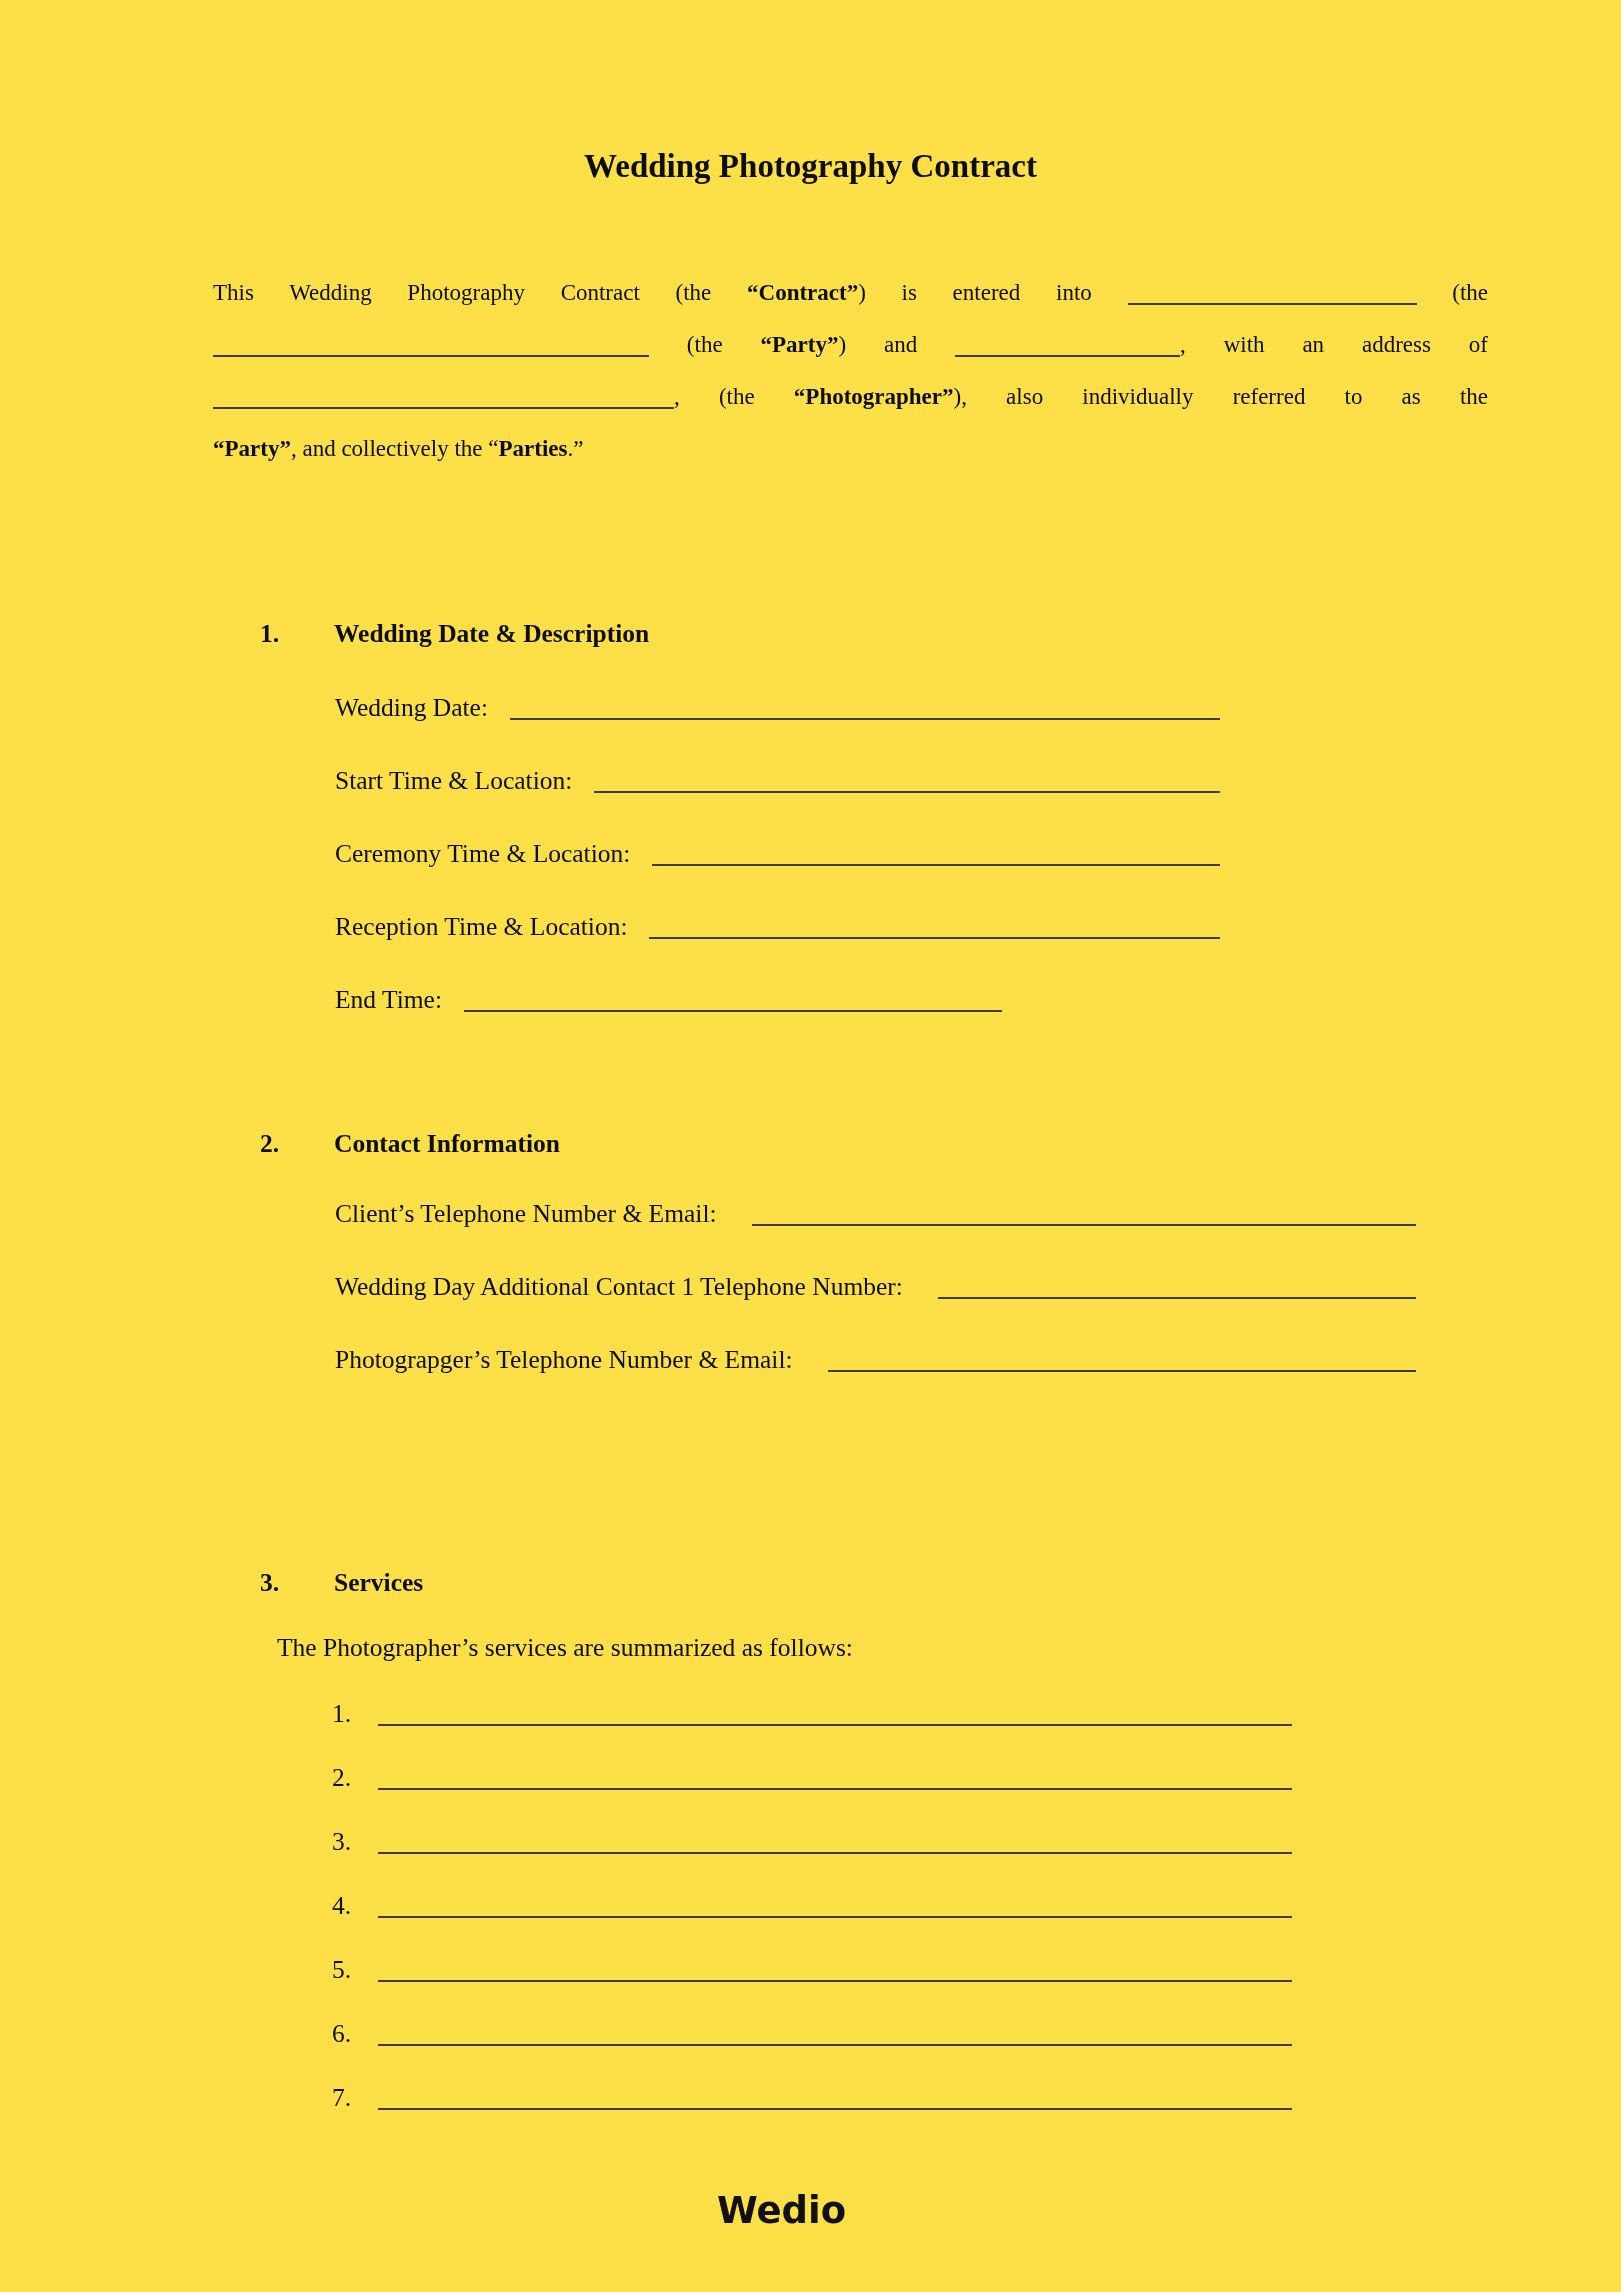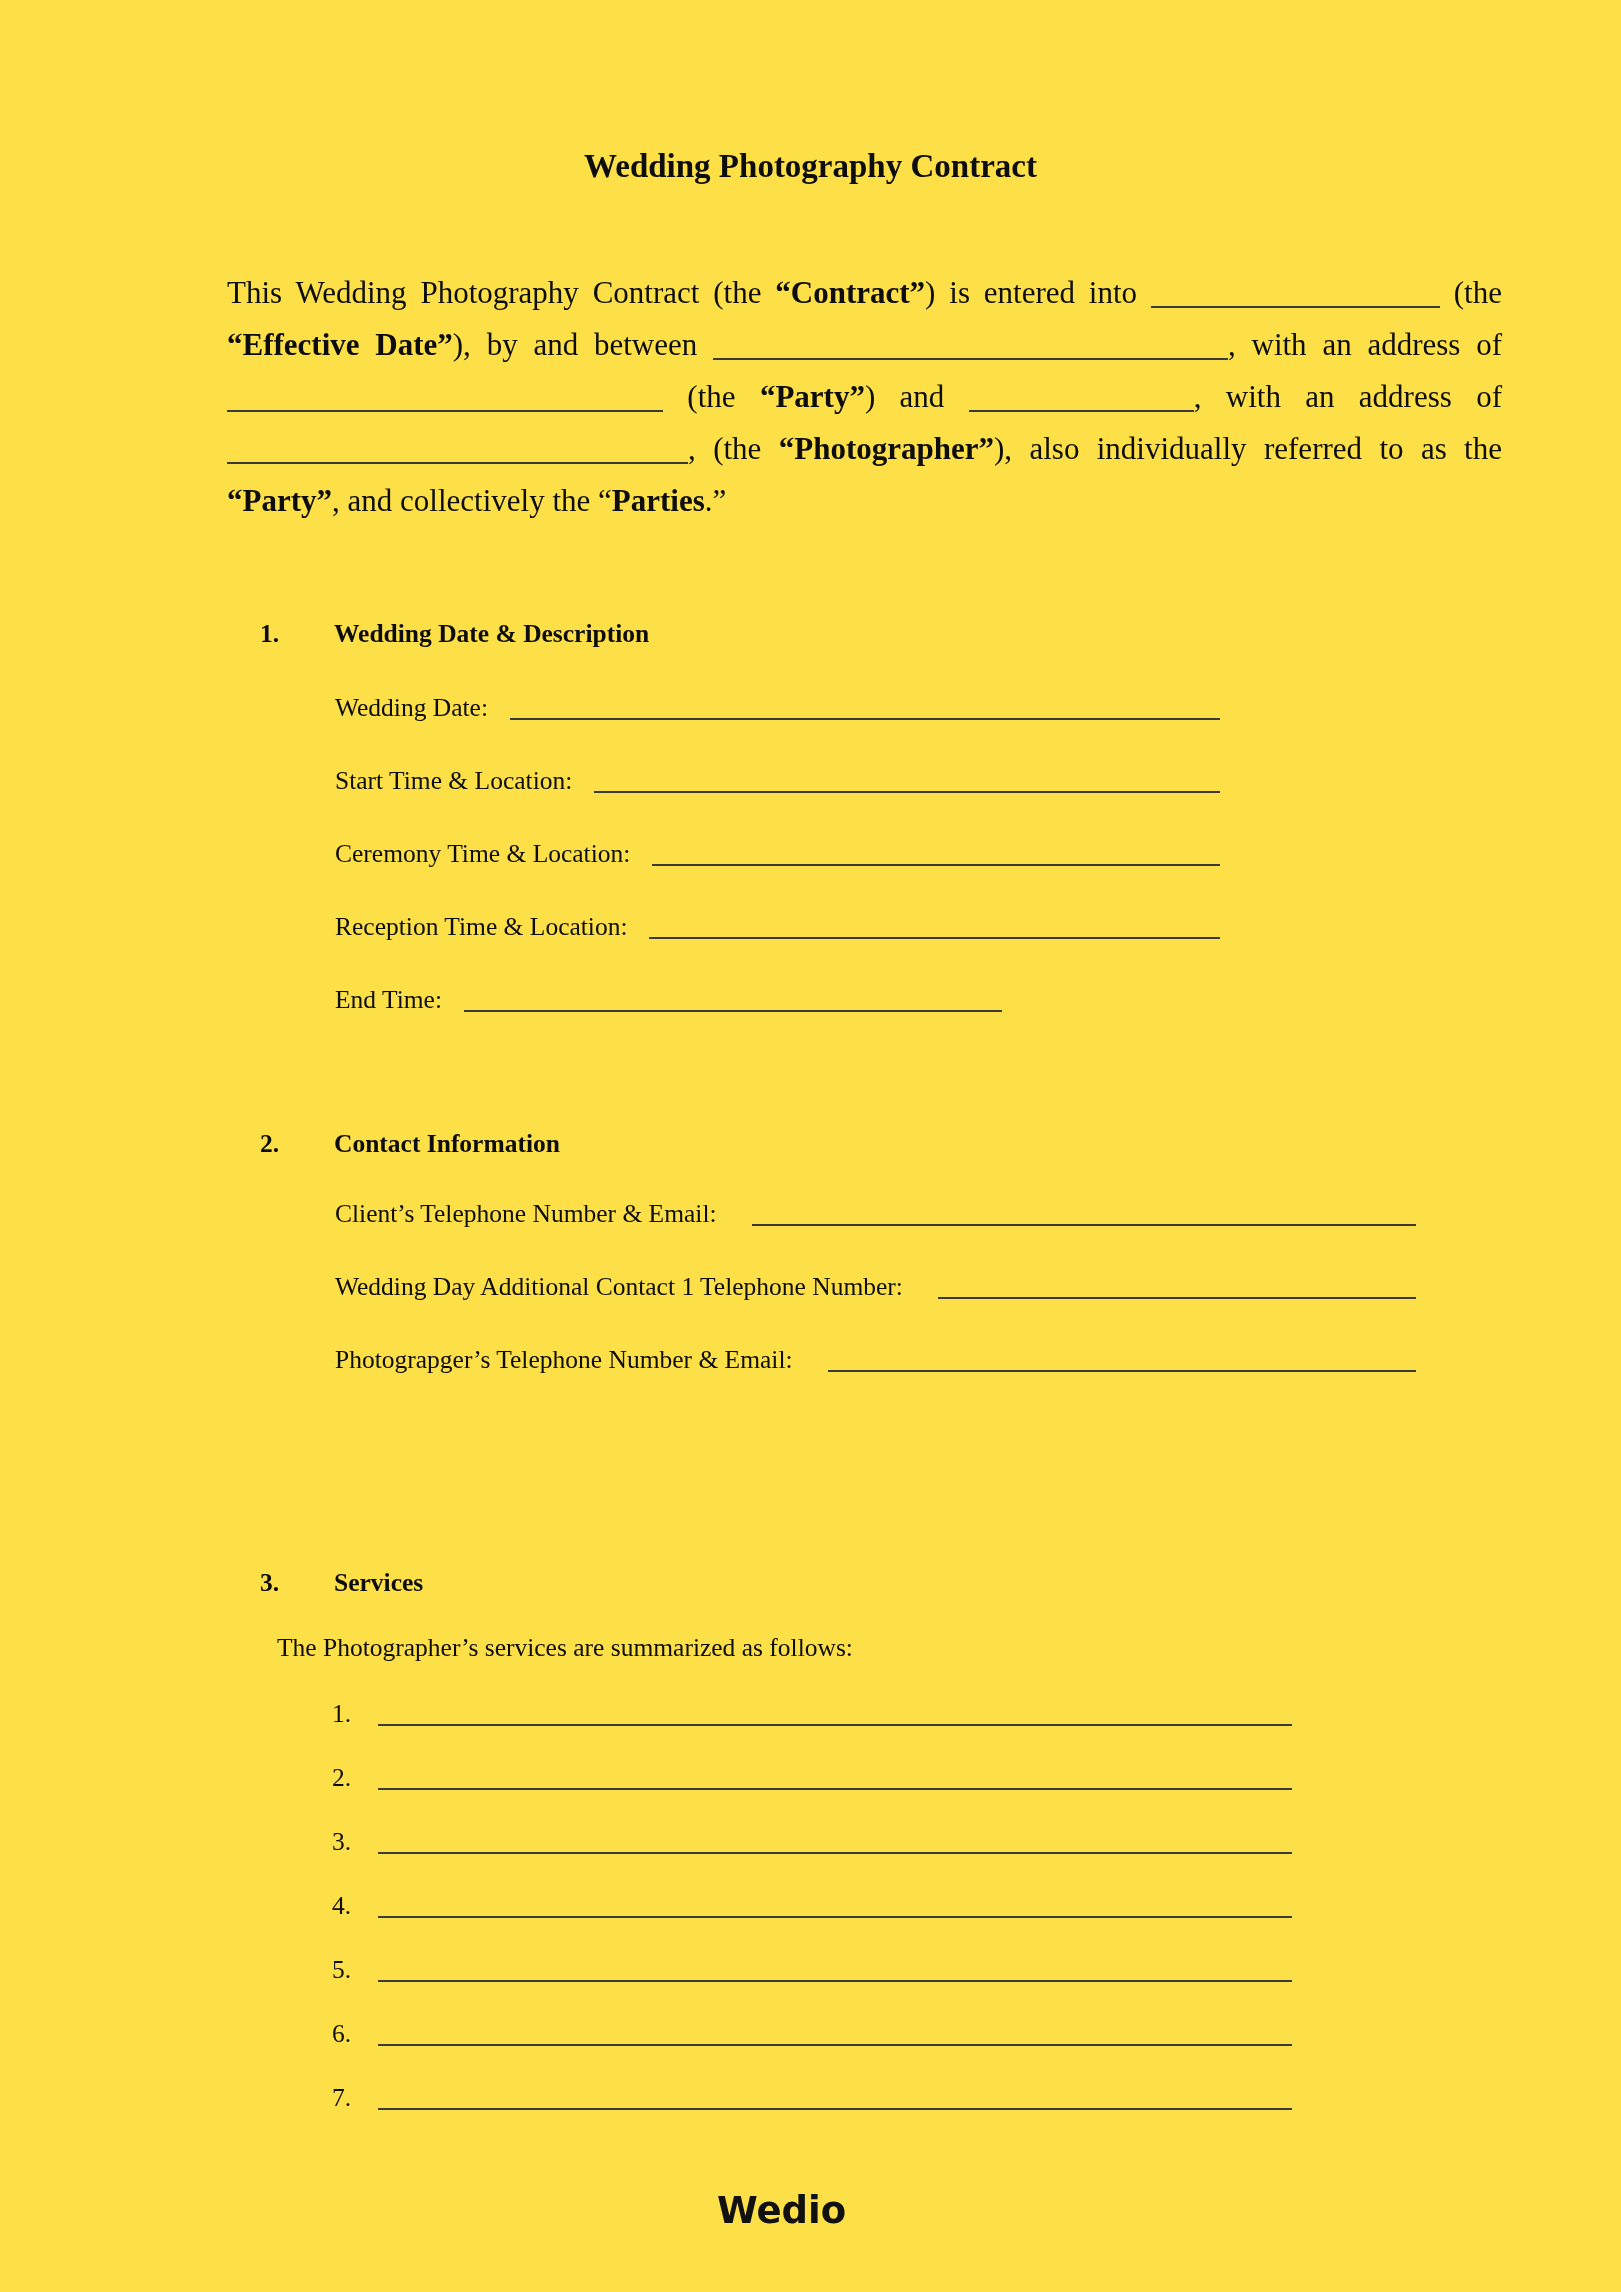--- a/index.html
+++ b/index.html
@@ -11,22 +11,22 @@
     color:#0d0d0d;
     overflow:hidden;
   }
   .title{
     position:absolute;top:147px;left:0;width:100%;
     margin:0;text-align:center;
     font-size:33px;font-weight:700;line-height:39px;
   }
   
   .intro{
-    position:absolute;left:227px;top:267px;width:1275px;
-    font-size:31px;
+    position:absolute;left:213px;top:267px;width:1275px;
+    font-size:23px;
   }
   .jline{
     height:52px;line-height:52px;
     text-align:justify;text-align-last:justify;
     white-space:normal;
   }
   .jline.last{text-align-last:left;}
   .blank{
     display:inline-block;height:1em;
     border-bottom:2px solid #3a3a3a;
@@ -69,21 +69,20 @@
 </style>
 </head>
 <body>
 
 <div class="page">
 
   <h1 class="title">Wedding Photography Contract</h1>
 
   <div class="intro">
     <div class="jline"><span>This Wedding Photography Contract (the </span><b>“Contract”</b><span>) is entered into </span><span class="blank w295"></span><span> (the</span></div>
-    <div class="jline"><b>“Effective Date”</b><span>), by and between </span><span class="blank w525"></span><span>, with an address of</span></div>
     <div class="jline"><span class="blank w445"></span><span> (the </span><b>“Party”</b><span>) and </span><span class="blank w230"></span><span>, with an address of</span></div>
     <div class="jline"><span class="blank w470"></span><span>, (the </span><b>“Photographer”</b><span>), also individually referred to as the</span></div>
     <div class="jline last"><b>“Party”</b><span>, and collectively the “</span><b>Parties</b><span>.”</span></div>
   </div>
 
   <div class="sec" id="sec1">
     <div class="shead">
       <span class="snum">1.</span>
       <span class="stitle">Wedding Date &amp; Description</span>
     </div>

